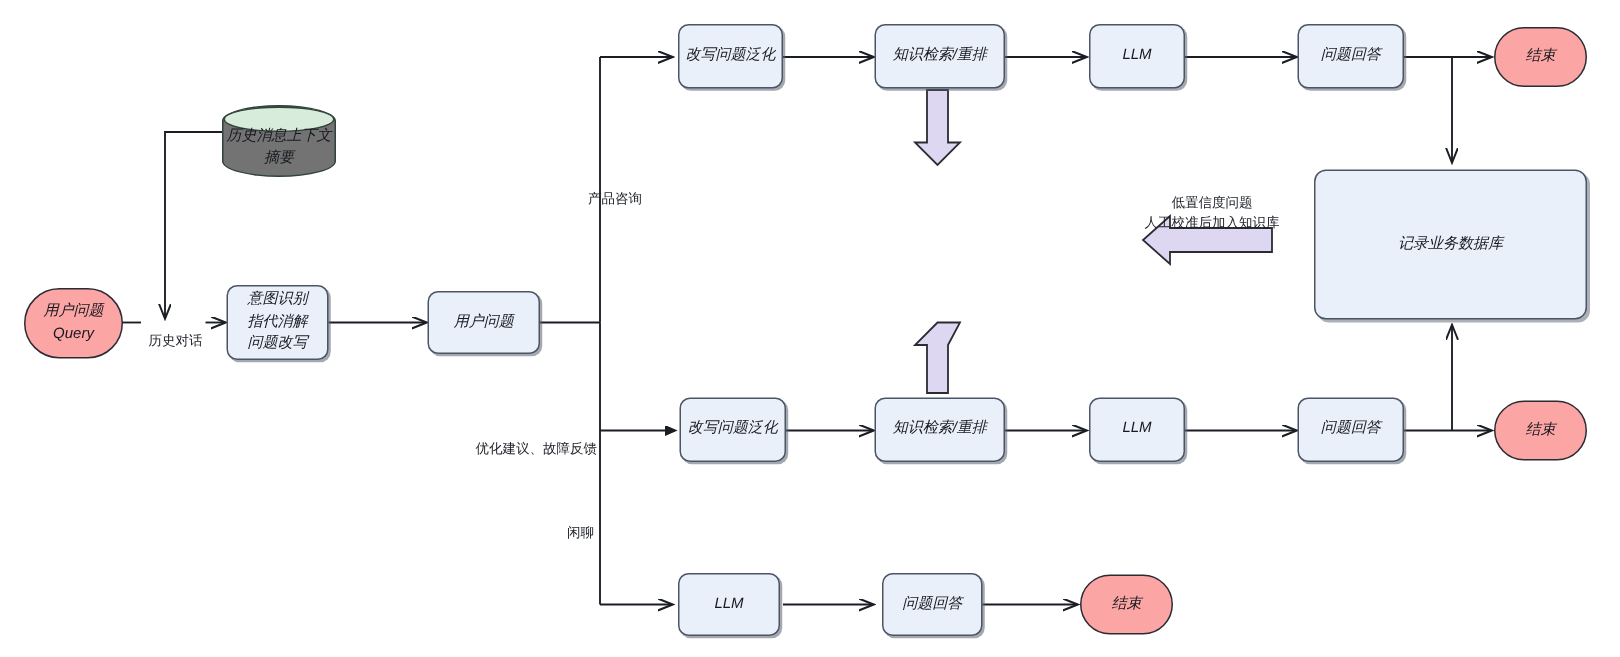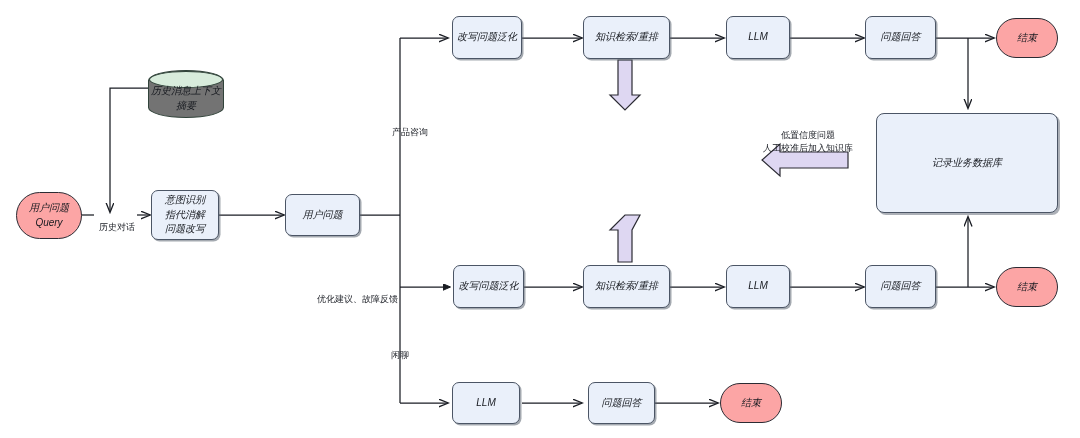--- a/index.html
+++ b/index.html
@@ -225,21 +225,21 @@
   </div>
 
   <div class="edge-label" style="left:372px; top:113px; width:56px; text-align:right;">
     <span>产品咨询</span>
   </div>
 
   <div class="edge-label" style="left:288px; top:280px; width:110px; text-align:right;">
     <span>优化建议、故障反馈</span>
   </div>
 
-  <div class="edge-label" style="left:378px; top:336px; width:44px; text-align:center;">
+  <div class="edge-label" style="left:378px; top:336px; width:44px; text-align:left;">
     <span>闲聊</span>
   </div>
 
   <div class="edge-label" style="left:748px; top:116px; width:120px;">
     <span>低置信度问题
 人工校准后加入知识库</span>
   </div>
 
 </div>
 

